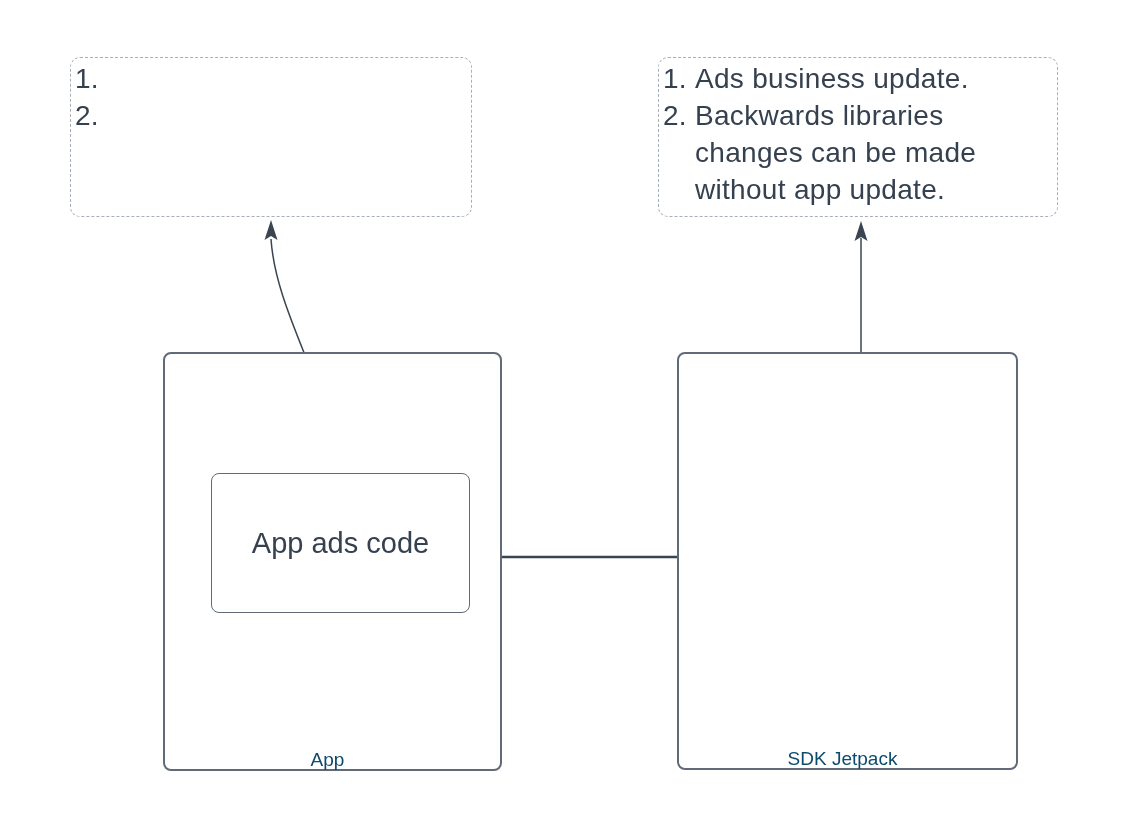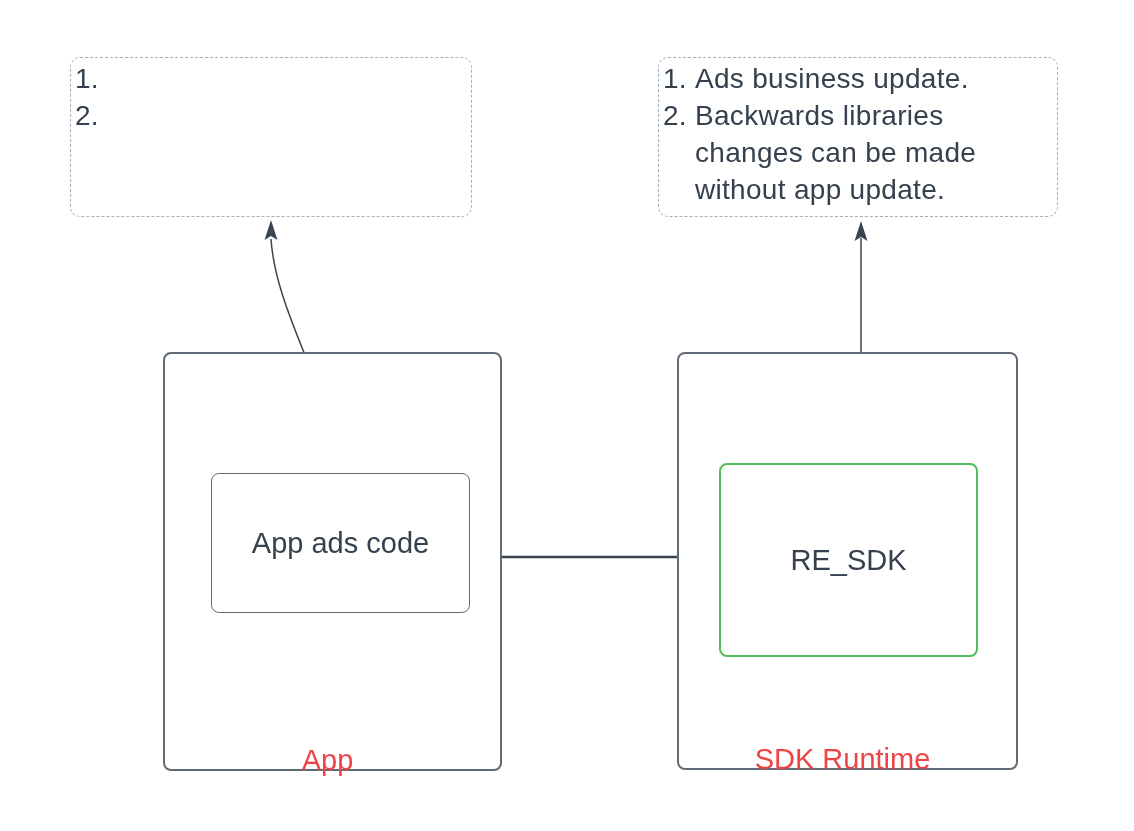--- a/index.html
+++ b/index.html
@@ -48,23 +48,23 @@
     background: #ffffff;
     box-sizing: border-box;
   }
   .app-box { left: 163px; top: 352px; width: 339px; height: 419px; }
   .sdk-box { left: 677px; top: 352px; width: 341px; height: 418px; }
   .big-box-label {
     position: absolute;
     left: 0; right: 10px;
     bottom: -8px;
     text-align: center;
-    font-size: 29px;
+    font-size: 19px;
     line-height: 34px;
-    color: #ef4444;
+    color: #0c4a6e;
     background: transparent;
   }
   .inner-box {
     position: absolute;
     border-radius: 8px;
     background: #ffffff;
     box-sizing: border-box;
     display: flex;
     align-items: center;
     justify-content: center;
@@ -122,24 +122,21 @@
       <span class="note-num">2.</span>
       <span class="note-text">Backwards libraries changes can be made without app update.</span>
     </div>
   </div>
 
   <div class="big-box app-box">
     <div class="big-box-label">App</div>
   </div>
 
   <div class="big-box sdk-box">
-    <div class="big-box-label">SDK Runtime</div>
+    <div class="big-box-label">SDK Jetpack</div>
   </div>
 
   <div class="inner-box app-ads-box">
     <span>App ads code</span>
   </div>
 
-  <div class="inner-box re-sdk-box">
-    <span>RE_SDK</span>
-  </div>
 
 </div>
 
 </body></html>

